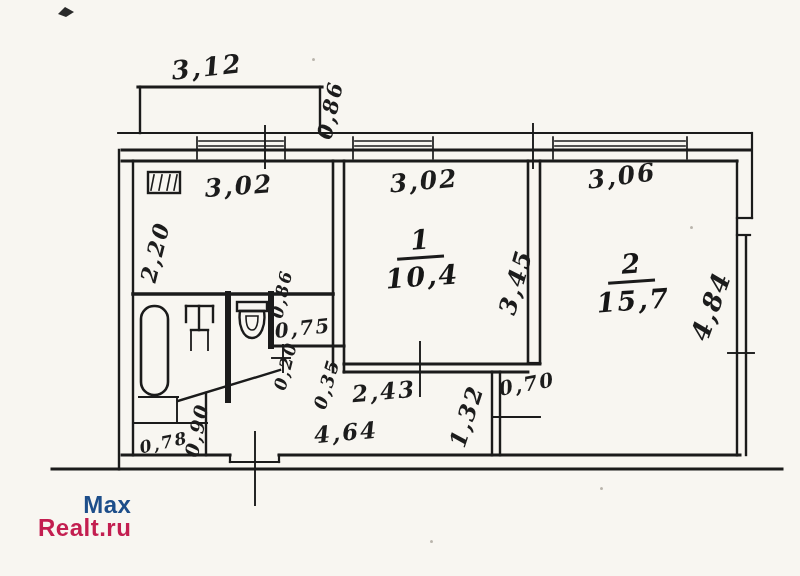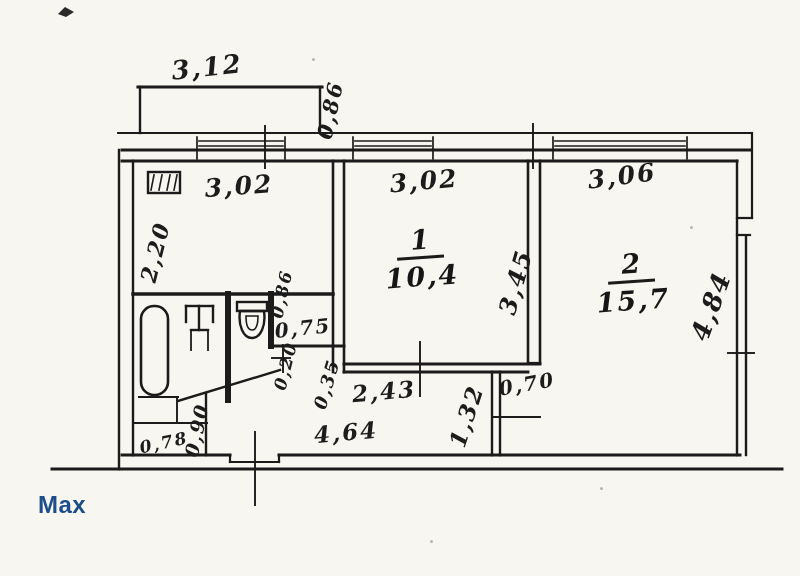--- a/index.html
+++ b/index.html
@@ -214,20 +214,21 @@
     <span class="room-no">1</span>
     <div class="room-area">10,4</div>
   </div>
   <div class="roomlabel" style="left:632px;top:282px;transform:translate(-50%,-50%) rotate(-4deg);">
     <span class="room-no">2</span>
     <div class="room-area">15,7</div>
   </div>
 
   <div class="watermark">
     <span class="wm-top" style="color:#1d4e8a;">Max</span>
+    <span class="wm-bottom" style="color:#c31e50;">Realt.ru</span>
   </div>
 
   <div class="speck" style="left:312px;top:58px;width:3px;height:3px;"></div>
   <div class="speck" style="left:690px;top:226px;width:3px;height:3px;"></div>
   <div class="speck" style="left:600px;top:487px;width:3px;height:3px;"></div>
   <div class="speck" style="left:430px;top:540px;width:3px;height:3px;"></div>
 
 </div>
 
 </body></html>

